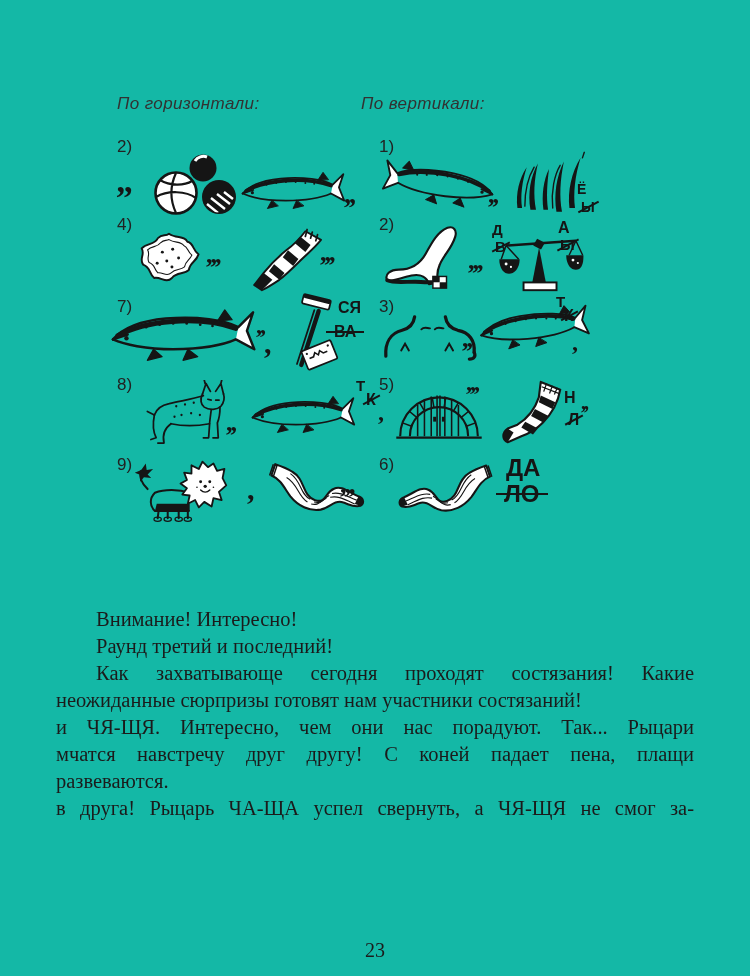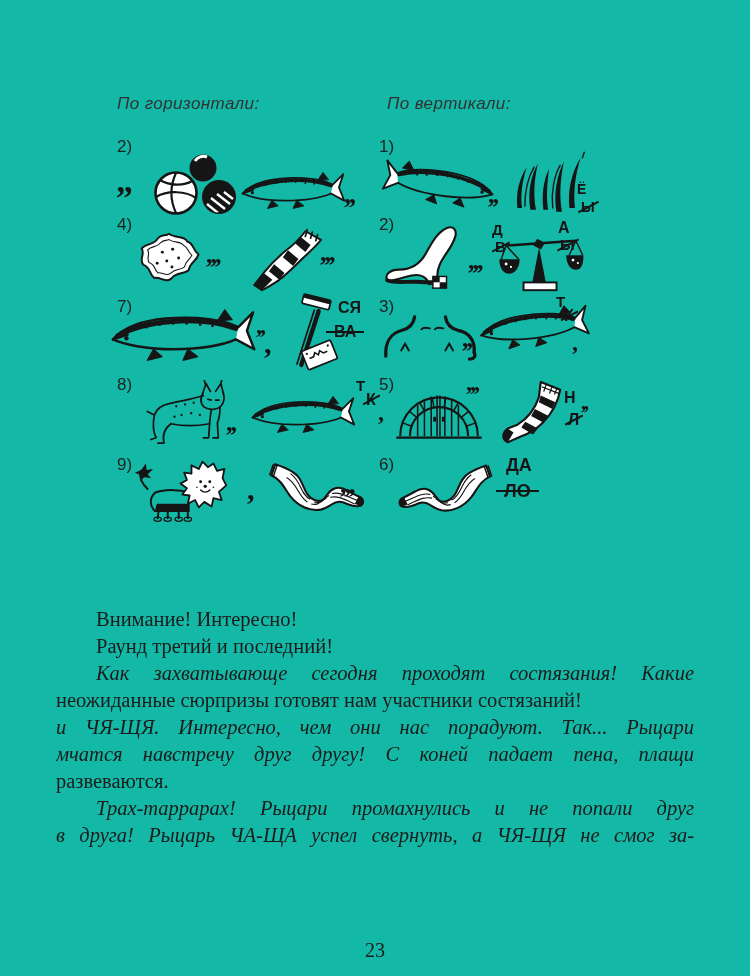--- a/index.html
+++ b/index.html
@@ -3,30 +3,30 @@
 <meta charset="utf-8">
 <style>
   html,body{margin:0;padding:0;background:#e8e8e8;}
   .page{position:relative;width:750px;height:976px;background:#14b8a6;margin:0 auto;overflow:hidden;
         font-family:"Liberation Serif",serif;color:#1a1a1a;}
   .hdr{position:absolute;top:94px;font:italic 400 17px "Liberation Sans",sans-serif;color:#323232;letter-spacing:.4px;}
   .num{position:absolute;font:400 17px "Liberation Sans",sans-serif;color:#222;}
   .c{position:absolute;font-family:"Liberation Serif",serif;font-weight:700;color:#151515;letter-spacing:-2px;line-height:1;}
   .d{position:absolute;}
   .ltr{position:absolute;font:700 15px "Liberation Sans",sans-serif;color:#151515;line-height:1;}
-  .f14{font-size:14px}.f16{font-size:16px}.f18{font-size:18px}
+  .f14{font-size:14px}.f16{font-size:16px}.f18{font-size:24px}
   .sd{display:inline-block}
   .sd::after{content:"";position:absolute;left:-4px;top:46%;width:calc(100% + 9px);height:0;
              border-top:2px solid #151515;transform:rotate(-28deg);}
   .sh{display:inline-block}
   .sh::after{content:"";position:absolute;left:-8px;top:46%;width:calc(100% + 16px);height:0;
              border-top:2px solid #151515;}
   .txt{position:absolute;left:56px;top:606px;width:638px;font-size:20.5px;line-height:27px;color:#1b1b1b;}
   .ln{height:27px;overflow:hidden;}
-  .jf{text-align:justify;text-align-last:justify;font-style:italic;}
+  .jf{text-align:justify;text-align-last:justify;}
   .ind{text-indent:40px;}
   .pgnum{position:absolute;top:891px;left:0;right:0;text-align:center;font-size:20px;color:#1b1b1b;margin-top:48px;}
 </style>
 </head>
 <body>
 
 <div class="page">
 
   <svg width="0" height="0" style="position:absolute">
     <defs>
@@ -225,21 +225,21 @@
         <g fill="#151515">
             <rect x="40" y="42" width="3" height="5"></rect>
             <rect x="49" y="42" width="3" height="5"></rect>
           </g>
         <path d="M2 63.5 H90" stroke="#151515" stroke-width="2.4"></path>
       </symbol>
     </defs>
   </svg>
 
   <div class="hdr" style="left:117px">По горизонтали:</div>
-  <div class="hdr" style="left:387px">По вертикали:</div>
+  <div class="hdr" style="left:361px">По вертикали:</div>
 
   <div class="num" style="left:117px;top:137px">2)</div>
   <span class="c" style="left:116px;top:164px;font-size:34px">„</span>
   <svg class="d" style="left:146px;top:152px" width="100" height="64" viewBox="0 0 100 64">
       <use href="#balls"></use>
     </svg>
   <svg class="d" style="left:240px;top:168px" width="106" height="44" viewBox="0 0 120 48">
       <use href="#pike"></use>
     </svg>
   <span class="c" style="left:344px;top:180px;font-size:28px">,,</span>
@@ -348,18 +348,17 @@
   <span class="ltr f18 sh" style="left:504px;top:482px">ЛО</span>
 
   <div class="txt">
     <div class="ln ind">Внимание! Интересно!</div>
     <div class="ln ind">Раунд третий и последний!</div>
     <div class="ln ind jf">Как захватывающе сегодня проходят состязания! Какие</div>
     <div class="ln">неожиданные сюрпризы готовят нам участники состязаний!</div>
     <div class="ln jf">и ЧЯ-ЩЯ. Интересно, чем они нас порадуют. Так... Рыцари</div>
     <div class="ln jf">мчатся навстречу друг другу! С коней падает пена, плащи</div>
     <div class="ln">развеваются.</div>
-    <div class="ln ind jf">Трах-таррарах! Рыцари промахнулись и не попали друг</div>
     <div class="ln jf">в друга! Рыцарь ЧА-ЩА успел свернуть, а ЧЯ-ЩЯ не смог за-</div>
   </div>
 
   <div class="pgnum">23</div>
 </div>
 
 </body></html>

